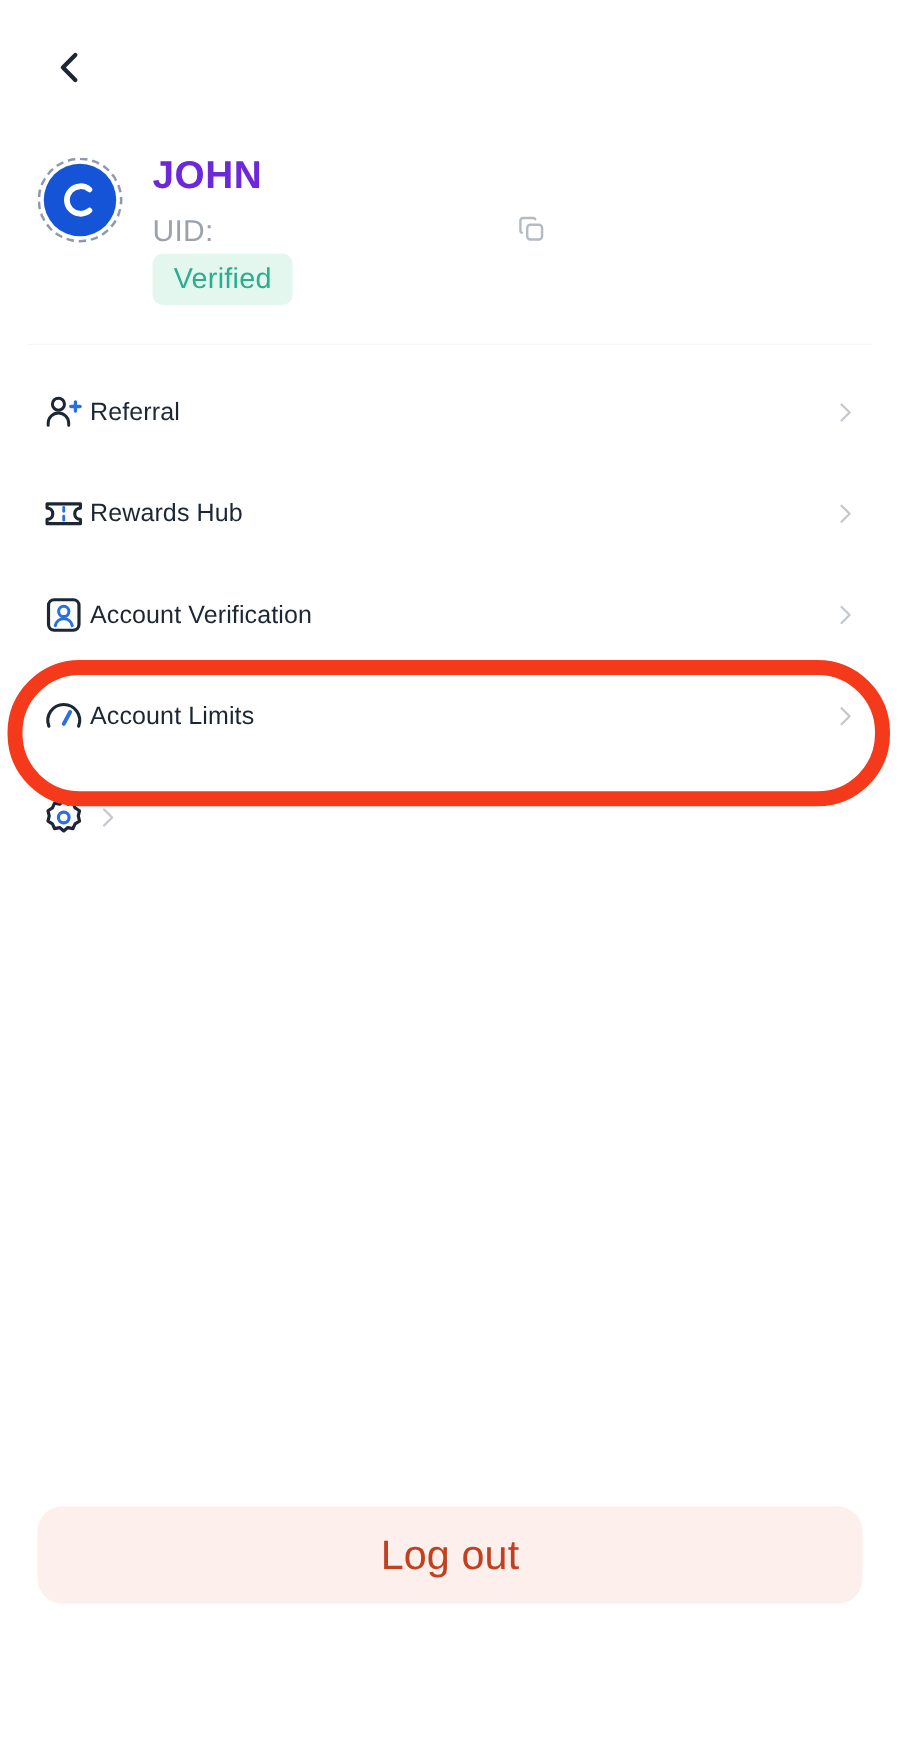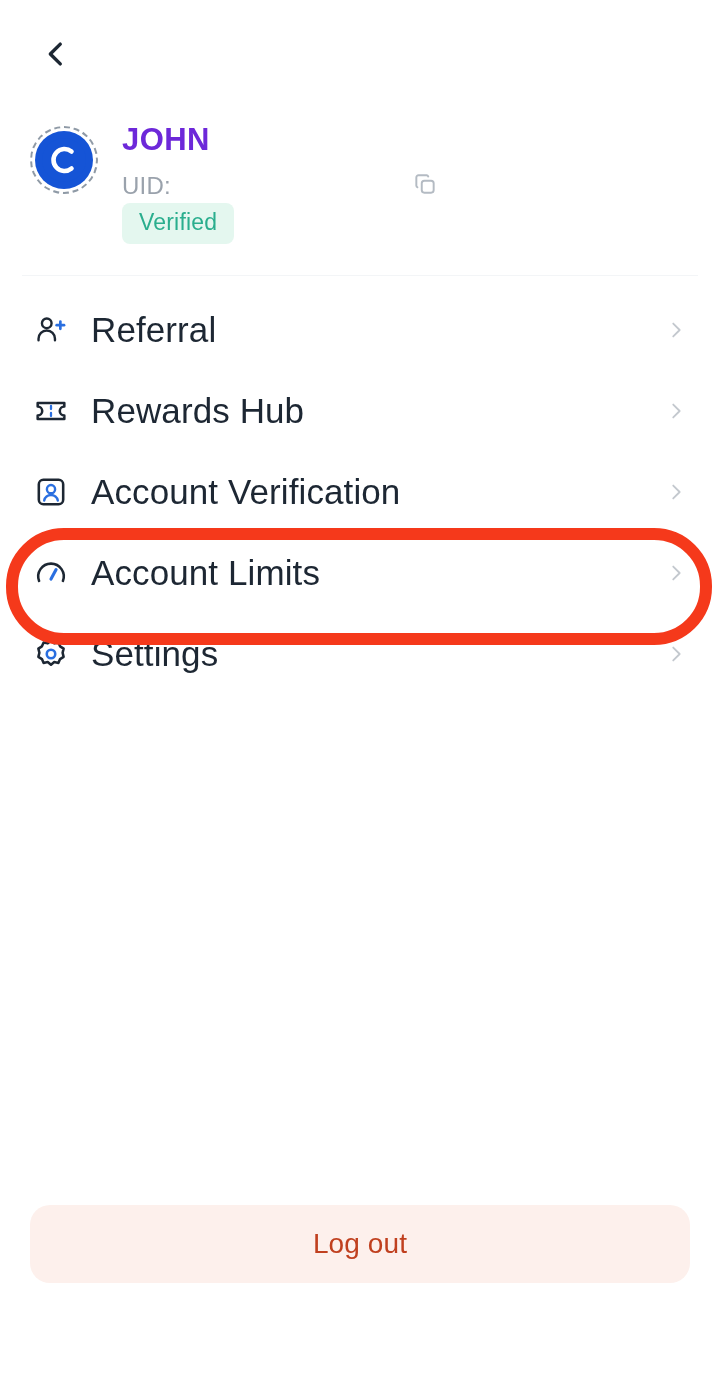--- a/index.html
+++ b/index.html
@@ -140,22 +140,21 @@
   .menu-icon {
     width: 42px;
     height: 42px;
     flex: 0 0 42px;
     display: flex;
     align-items: center;
     justify-content: center;
   }
   .menu-icon svg { display: block; }
   .menu-label {
-    margin-left: 19px;
-    font-size: 35px;
+    font-size: 20px;
     color: #1d2733;
     letter-spacing: 0.1px;
     flex: 1 1 auto;
   }
   .menu-chevron {
     width: 28px;
     height: 28px;
     flex: 0 0 28px;
     display: flex;
     align-items: center;
@@ -185,21 +184,21 @@
     padding: 0 30px;
     box-sizing: border-box;
   }
   .logout-btn {
     width: 100%;
     height: 78px;
     background: #fdf0ec;
     color: #c0401f;
     border: none;
     border-radius: 20px;
-    font-size: 28px;
+    font-size: 33px;
     font-family: "Liberation Sans", sans-serif;
     letter-spacing: 0.1px;
     cursor: pointer;
   }
 </style>
 </head>
 <body>
 
 <div class="topbar">
   <div class="back-btn">
@@ -316,21 +315,20 @@
   </div>
 
 
   <div class="menu-item">
     <div class="menu-icon">
       <svg width="34" height="34" viewBox="0 0 24 24" fill="none" stroke="#1d2733" stroke-width="1.8" stroke-linejoin="round">
         <path d="M12 2.6 l2.3 1.9 2.9 -0.6 1.2 2.7 2.5 1.6 -0.7 2.9 0.7 2.9 -2.5 1.6 -1.2 2.7 -2.9 -0.6 -2.3 1.9 -2.3 -1.9 -2.9 0.6 -1.2 -2.7 -2.5 -1.6 0.7 -2.9 -0.7 -2.9 2.5 -1.6 1.2 -2.7 2.9 0.6 z"></path>
         <circle cx="12" cy="12" r="3" stroke="#2a6fe0" stroke-width="1.8"></circle>
       </svg>
     </div>
-    <span class="menu-label">Settings</span>
     <span class="menu-chevron">
       <svg width="22" height="22" viewBox="0 0 24 24" fill="none" stroke="#c3c8ce" stroke-width="2" stroke-linecap="round" stroke-linejoin="round">
         <polyline points="9 5 16 12 9 19"></polyline>
       </svg>
     </span>
   </div>
 
 </div>
 
 <div class="highlight-ring"></div>

